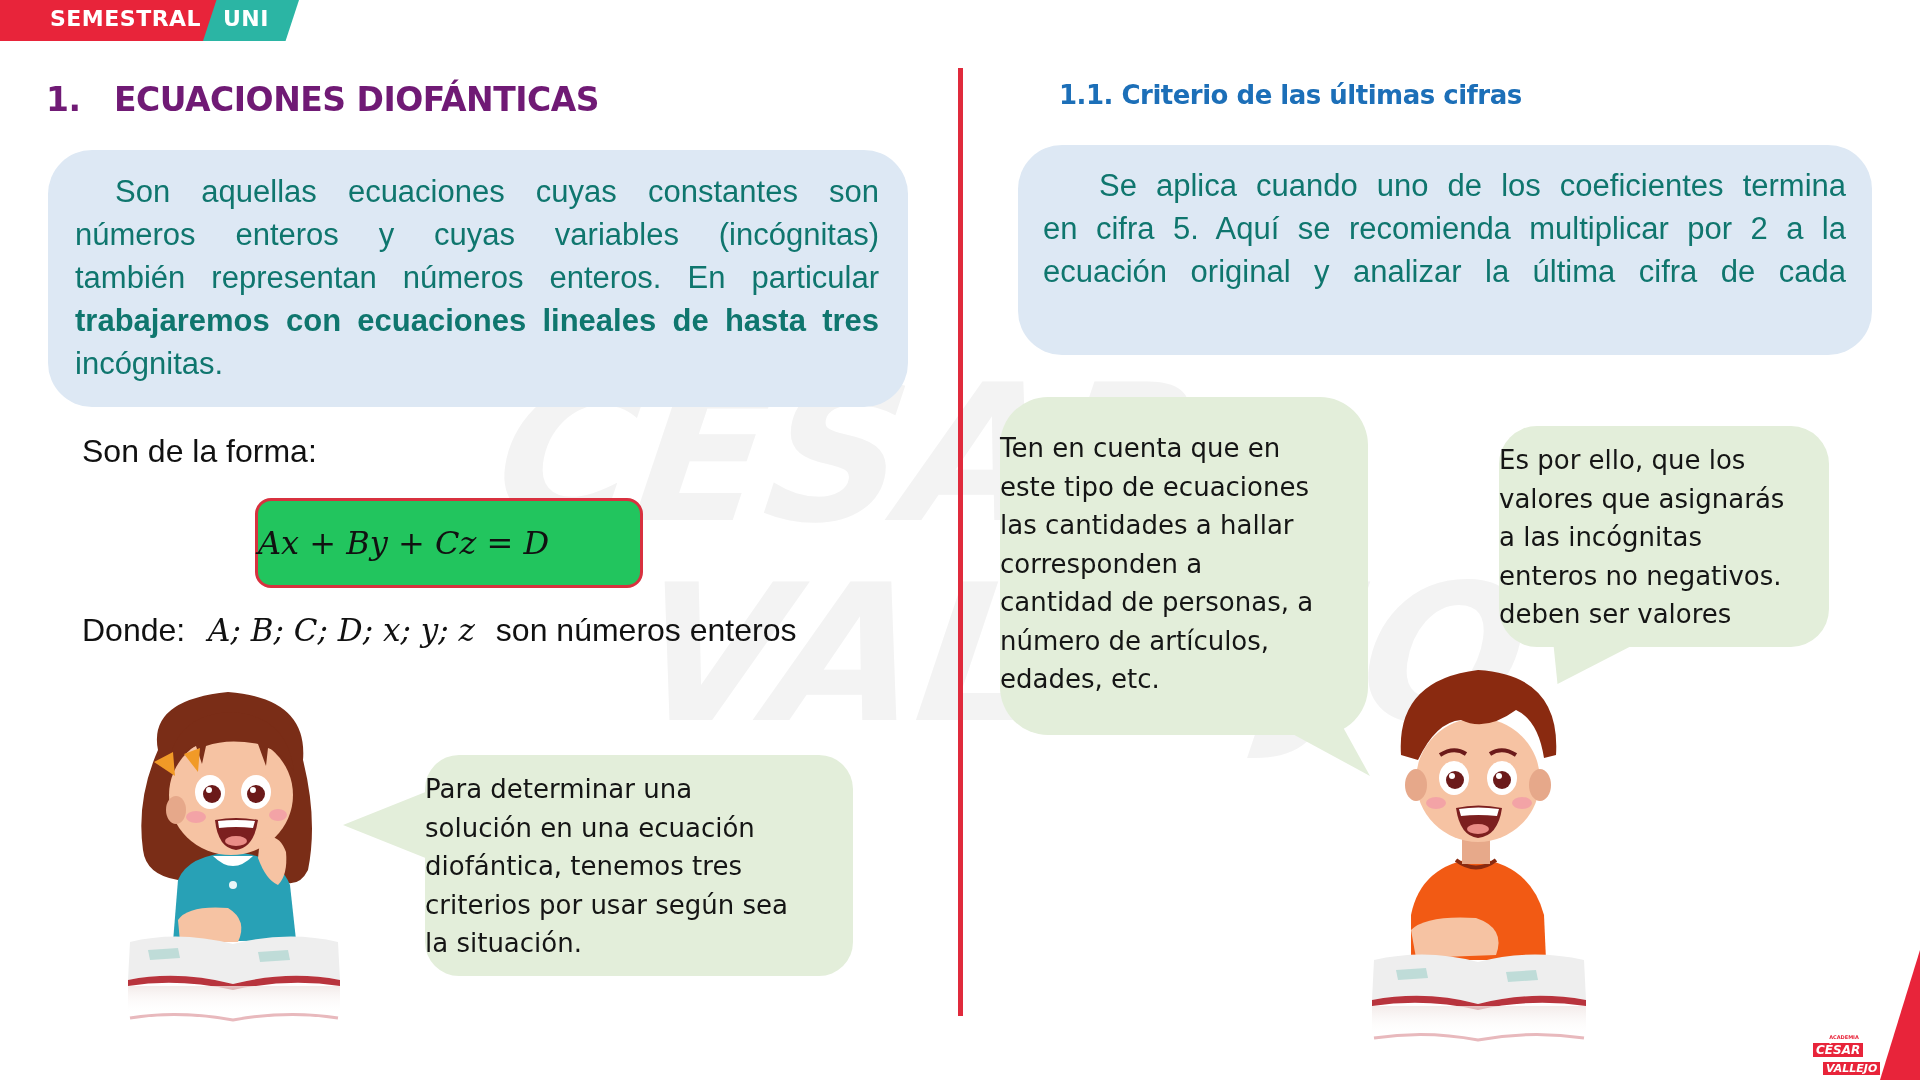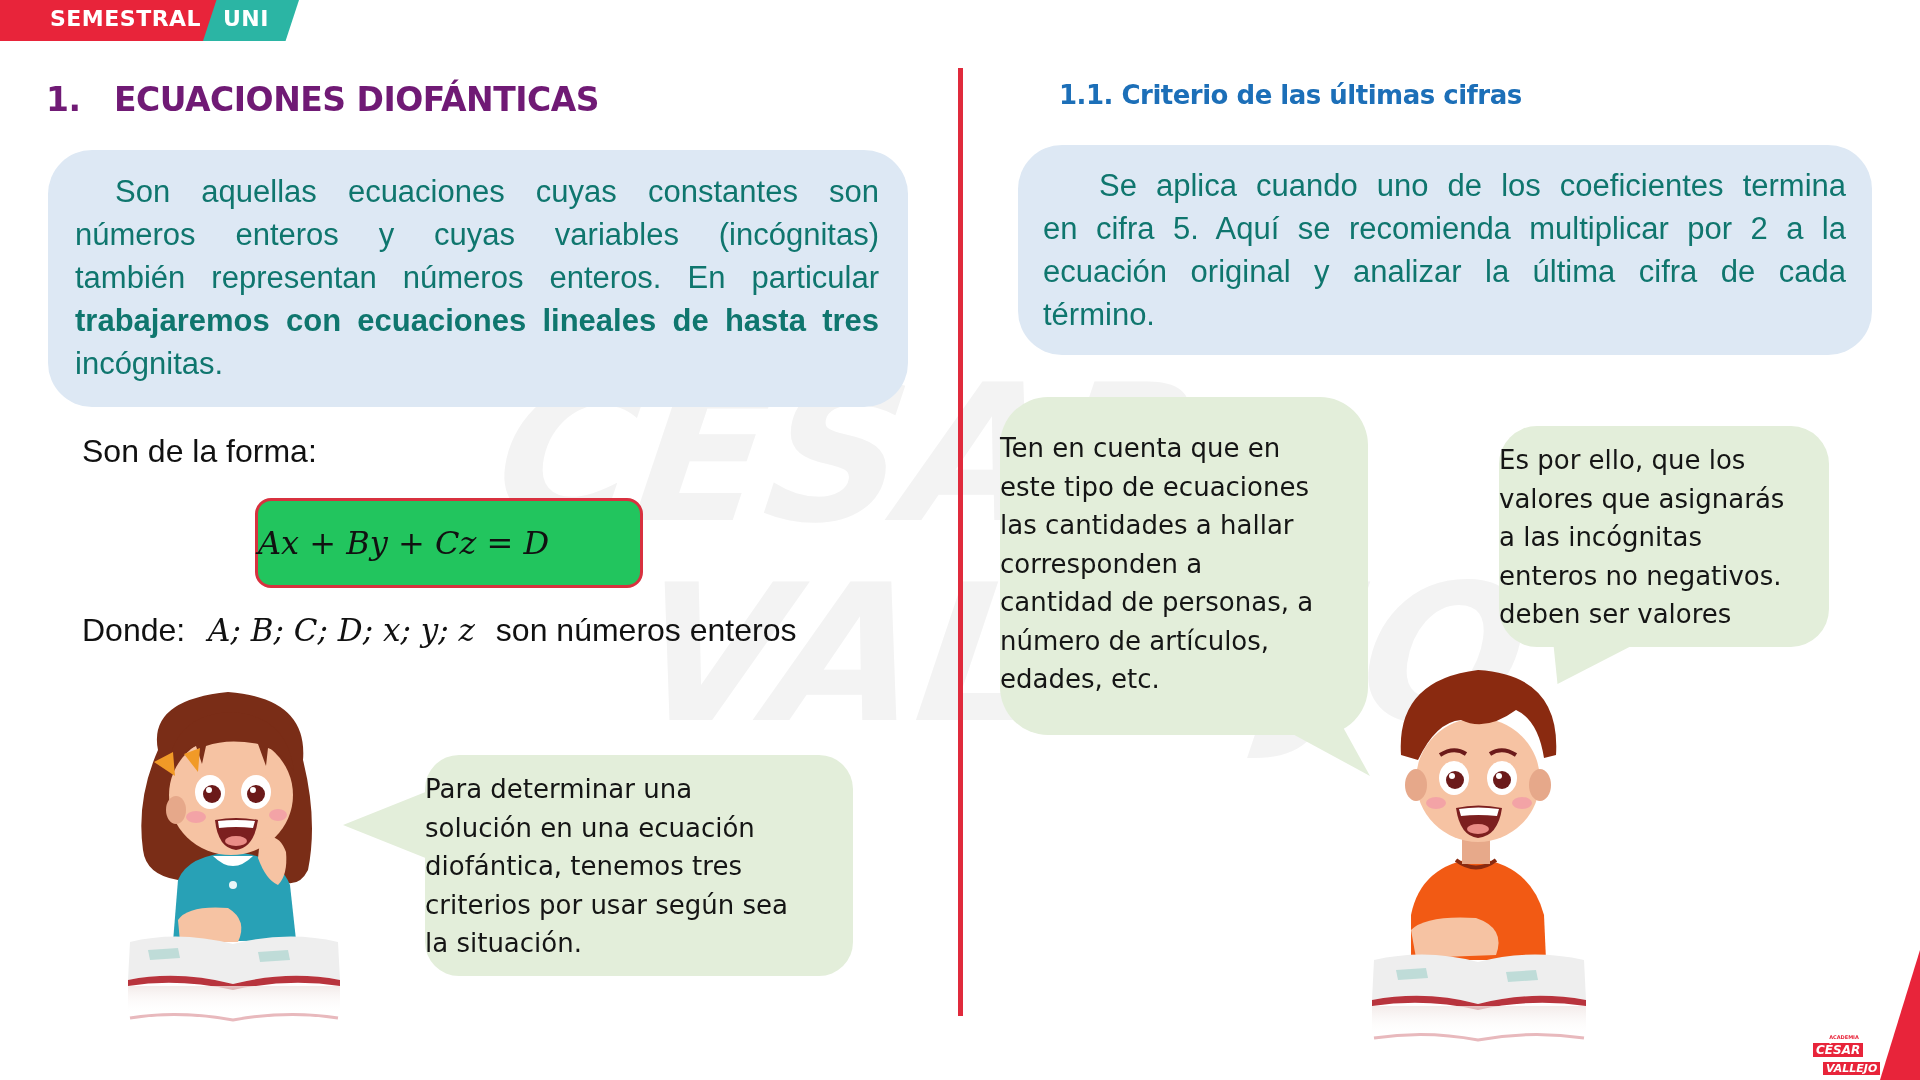--- a/index.html
+++ b/index.html
@@ -145,21 +145,20 @@
   </div>
 </div>
 
 <div class="abs heading-right">1.1. Criterio de las últimas cifras</div>
 
 <div class="abs blue-box" style="left:1018px; top:145px; width:854px; height:210px;">
   <div class="para" style="position:absolute; left:25px; top:19px; width:803px;">
     <div style="text-align:justify; text-align-last:justify;"><span class="indent" style="width:56px;"></span><span>Se aplica cuando uno de los coeficientes termina</span></div>
     <div style="text-align:justify; text-align-last:justify;">en cifra 5. Aquí se recomienda multiplicar por 2 a la</div>
     <div style="text-align:justify; text-align-last:justify;">ecuación original y analizar la última cifra de cada</div>
-    <div>término.</div>
   </div>
 </div>
 
 <div class="tail" style="left:1230px; top:700px; width:140px; height:76px; clip-path: polygon(0 0, 70% 0, 100% 100%);"></div>
 <div class="abs green" style="left:1000px; top:397px; width:368px; height:338px; border-radius:48px;">
   <div class="bubble-text" style="padding-top:32px;">
     <div>Ten en cuenta que en</div>
     <div>este tipo de ecuaciones</div>
     <div>las cantidades a hallar</div>
     <div>corresponden a</div>

